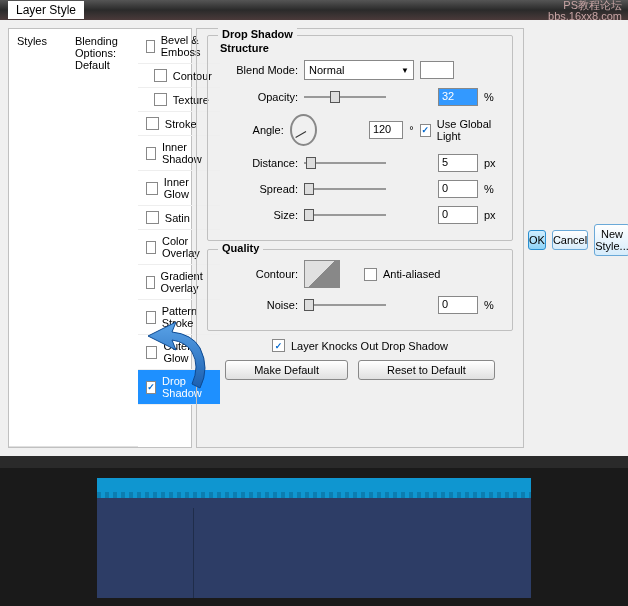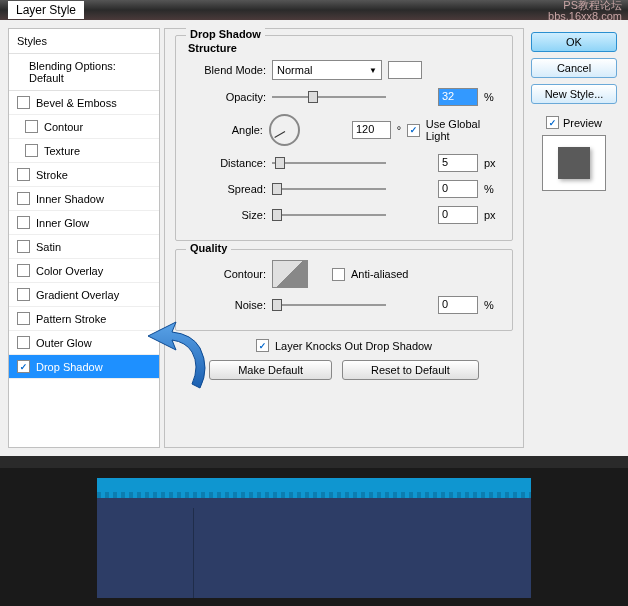--- a/index.html
+++ b/index.html
@@ -4,21 +4,21 @@
 <style>
 * { box-sizing: border-box; margin: 0; padding: 0; font-family: 'Segoe UI', Tahoma, sans-serif; font-size: 11px; }
 body { background: #2a2a2a; width: 628px; height: 606px; position: relative; overflow: hidden; }
 
 .titlebar { height: 20px; background: linear-gradient(to bottom, #555, #2a2a2a 50%, #4a3a3a); display: flex; align-items: center; padding-left: 8px; color: #000; position: relative; }
 .titlebar-left { background: #fff; padding: 2px 8px; display: inline-block; color: #000; font-size: 12px; }
 .watermark { position: absolute; right: 6px; top: 0; color: #c8a5a5; font-size: 10px; text-align: right; line-height: 11px; }
 
 .dialog { background: #f0f0f0; height: 436px; width: 628px; display: flex; padding: 8px; gap: 4px; }
 
-.styles-panel { width: 152px; border: 1px solid #c0c0c0; background: #fff; display: flex; flex-direction: column; }
+.styles-panel { width: 184px; border: 1px solid #c0c0c0; background: #fff; display: flex; flex-direction: row; }
 .styles-header { padding: 6px 8px; border-bottom: 1px solid #e0e0e0; }
 .styles-sub { padding: 6px 20px; border-bottom: 1px solid #e0e0e0; font-size: 11px; }
 .style-item { padding: 5px 8px; border-bottom: 1px solid #eee; display: flex; align-items: center; gap: 6px; cursor: pointer; }
 .style-item.indent { padding-left: 16px; }
 .style-item.selected { background: #1e90ff; color: #fff; }
 .checkbox { width: 13px; height: 13px; border: 1px solid #888; background: #fff; display: inline-flex; align-items: center; justify-content: center; font-size: 9px; }
 .checkbox.checked::after { content: "✓"; color: #0066cc; font-weight: bold; }
 
 .settings { flex: 1; position: relative; padding: 6px 10px; border: 1px solid #c0c0c0; }
 .group { border: 1px solid #c0c0c0; border-radius: 2px; margin-bottom: 8px; padding: 10px 8px 8px; position: relative; }
@@ -38,21 +38,21 @@
 .dropdown::after { content: "▼"; font-size: 8px; }
 .color-swatch { width: 34px; height: 18px; border: 1px solid #888; background: #fff; }
 
 .angle-dial { width: 32px; height: 32px; border: 2px solid #888; border-radius: 50%; background: #f0f0f0; position: relative; }
 .angle-dial::after { content: ""; position: absolute; width: 12px; height: 1px; background: #333; top: 15px; left: 2px; transform-origin: right center; transform: rotate(-30deg); }
 
 .contour-swatch { width: 36px; height: 28px; border: 1px solid #888; background: linear-gradient(135deg, #e0e0e0 49%, #888 50%); display: inline-flex; }
 
 .btn { border: 1px solid #888; background: linear-gradient(#fff, #e0e0e0); padding: 3px 28px; border-radius: 3px; cursor: pointer; }
 
-.right-panel { width: 92px; display: flex; flex-direction: column; gap: 6px; align-items: center; padding-top: 4px; }
+.right-panel { width: 92px; display: flex; flex-direction: row; gap: 6px; align-items: center; padding-top: 4px; }
 .rbtn { width: 86px; padding: 3px 0; text-align: center; border: 1px solid #6aa9d8; border-radius: 3px; background: linear-gradient(#fff, #d6ecfb); cursor: pointer; }
 .rbtn.primary { background: linear-gradient(#cfeeff, #8fd4f7); border: 1px solid #2a8fd0; }
 .preview-row { display: flex; align-items: center; gap: 4px; margin-top: 6px; }
 .preview-box { width: 64px; height: 56px; border: 1px solid #888; background: #fff; display: flex; align-items: center; justify-content: center; }
 .preview-inner { width: 32px; height: 32px; background: #5a5a5a; box-shadow: 2px 2px 4px rgba(0,0,0,.3); }
 
 .arrow { position: absolute; left: 142px; top: 318px; width: 80px; height: 80px; pointer-events: none; }
 
 .bottom { position: absolute; bottom: 0; left: 0; right: 0; height: 138px; background: #1a1a1a; display: flex; justify-content: center; padding-top: 10px; }
 .bottom-strip { width: 434px; height: 120px; background: #2d3d66; border-top: 16px solid #0f96d0; position: relative; }

